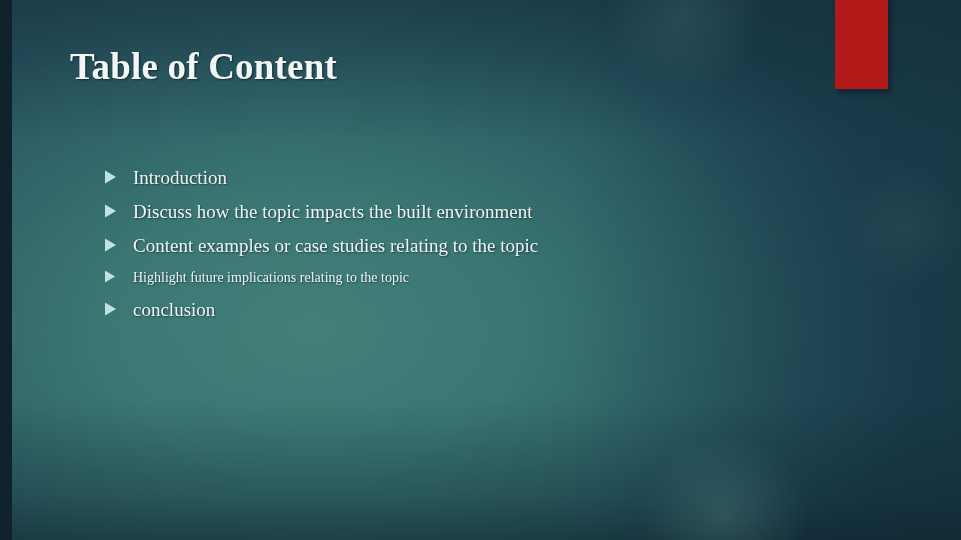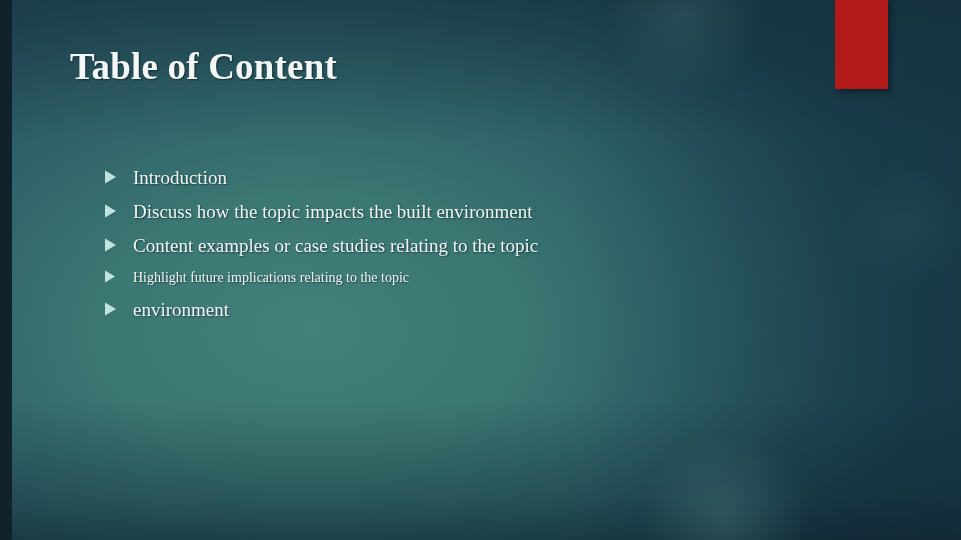--- a/index.html
+++ b/index.html
@@ -153,17 +153,17 @@
       </span>
       <span class="bullet-text">Highlight future implications relating to the topic</span>
     </div>
 
     <div class="bullet-row">
       <span class="bullet-marker">
         <svg width="13" height="14" viewBox="0 0 13 14" aria-hidden="true">
           <polygon points="1,0.5 12,7 1,13.5" fill="#bfe3de"></polygon>
         </svg>
       </span>
-      <span class="bullet-text">environment</span>
+      <span class="bullet-text">conclusion</span>
     </div>
 
   </div>
 </div>
 
 </body></html>

